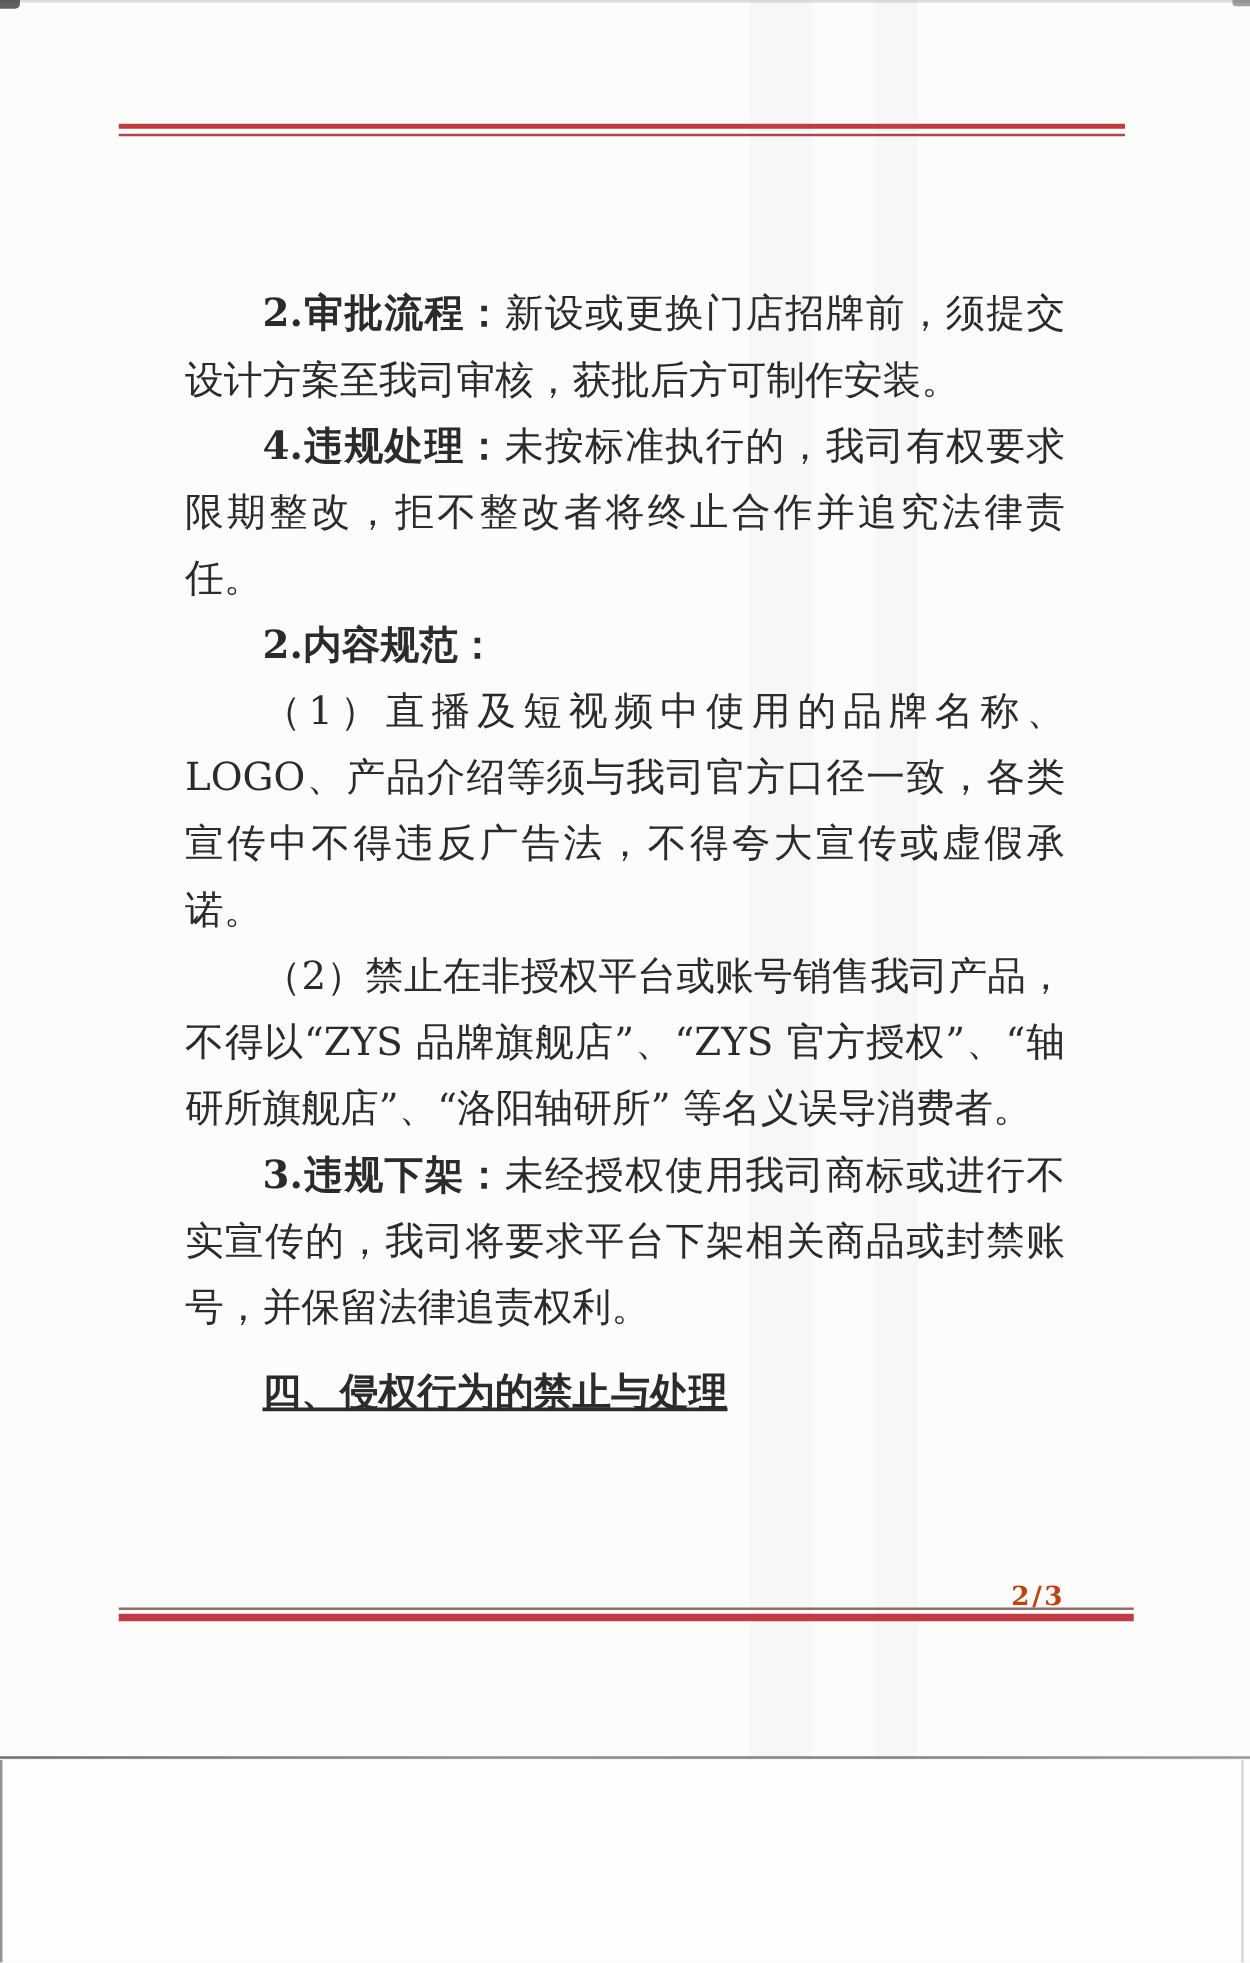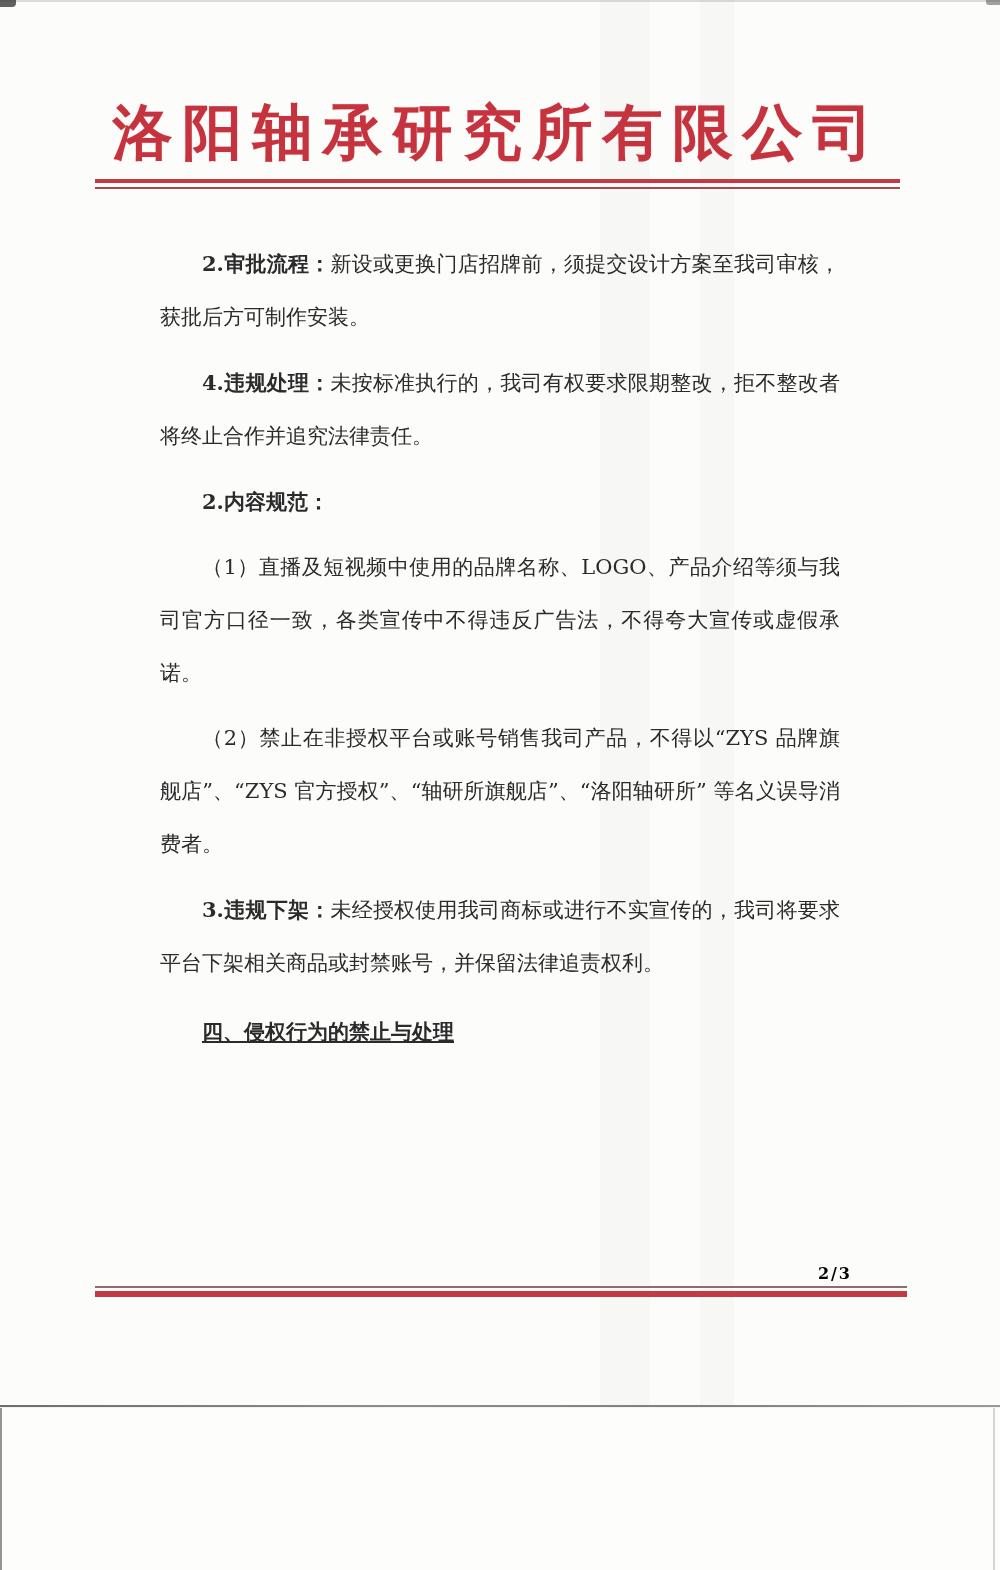--- a/index.html
+++ b/index.html
@@ -73,37 +73,37 @@
   .header-rule-thick { height: 4px; margin-top: 7px; }
   .header-rule-thin  { height: 2px; margin-top: 4px; }
 
   
   .doc-body {
     position: absolute; left: 148px; top: 225px;
     width: 704px;
     color: #2b2b2b;
   }
   .doc-body p {
-    margin: 12px;
-    font-size: 21px;
+    margin: 0;
+    font-size: 31px;
     line-height: 53px;
     text-indent: 2em;
     text-align: justify;
     text-justify: inter-ideograph;
   }
   .doc-body p.heading { font-weight: bold; margin-bottom: 19px; }
   .doc-body p.heading2 { font-weight: bold; margin-top: 15px; text-decoration: underline; }
   .doc-body span.b { font-weight: bold; }
 
   
   .page-number {
     position: absolute; top: 1264px; right: 148px;
-    font-size: 16px;
+    font-size: 21px;
     letter-spacing: 2px;
-    color: #000000;
+    color: #c2410c;
     font-weight: bold;
   }
   .footer-rule-thin {
     position: absolute; left: 95px; top: 1286px;
     width: 812px; height: 2px;
   }
   .footer-rule-thick {
     position: absolute; left: 95px; top: 1291px;
     width: 812px; height: 6px;
   }
@@ -115,21 +115,20 @@
 <div class="scan-streak streak-1"></div>
 <div class="scan-streak streak-2"></div>
 <div class="scan-sheet-lower"></div>
 <div class="sheet-split-line"></div>
 <div class="right-edge-shadow"></div>
 <div class="top-edge-line"></div>
 <div class="speck-top-left"></div>
 <div class="speck-top-right"></div>
 
 <div class="letterhead">
-  <div class="company-name" style="color: rgb(197, 52, 62);">洛阳轴承研究所有限公司</div>
   <div class="header-rule-thick" style="background: rgb(194, 58, 68);"></div>
   <div class="header-rule-thin" style="background: rgb(168, 71, 80);"></div>
 </div>
 
 <div class="doc-body" style="color: rgb(43, 43, 43);">
     <p class="body"><span class="b">2.审批流程：</span><span>新设或更换门店招牌前，须提交设计方案至我司审核，获批后方可制作安装。</span></p>
     <p class="body"><span class="b">4.违规处理：</span><span>未按标准执行的，我司有权要求限期整改，拒不整改者将终止合作并追究法律责任。</span></p>
     <p class="body"><span class="b">2.内容规范：</span></p>
     <p class="body"><span>（1）直播及短视频中使用的品牌名称、LOGO、产品介绍等须与我司官方口径一致，各类宣传中不得违反广告法，不得夸大宣传或虚假承诺。</span></p>
     <p class="body"><span>（2）禁止在非授权平台或账号销售我司产品，不得以“ZYS 品牌旗舰店”、“ZYS 官方授权”、“轴研所旗舰店”、“洛阳轴研所” 等名义误导消费者。</span></p>

